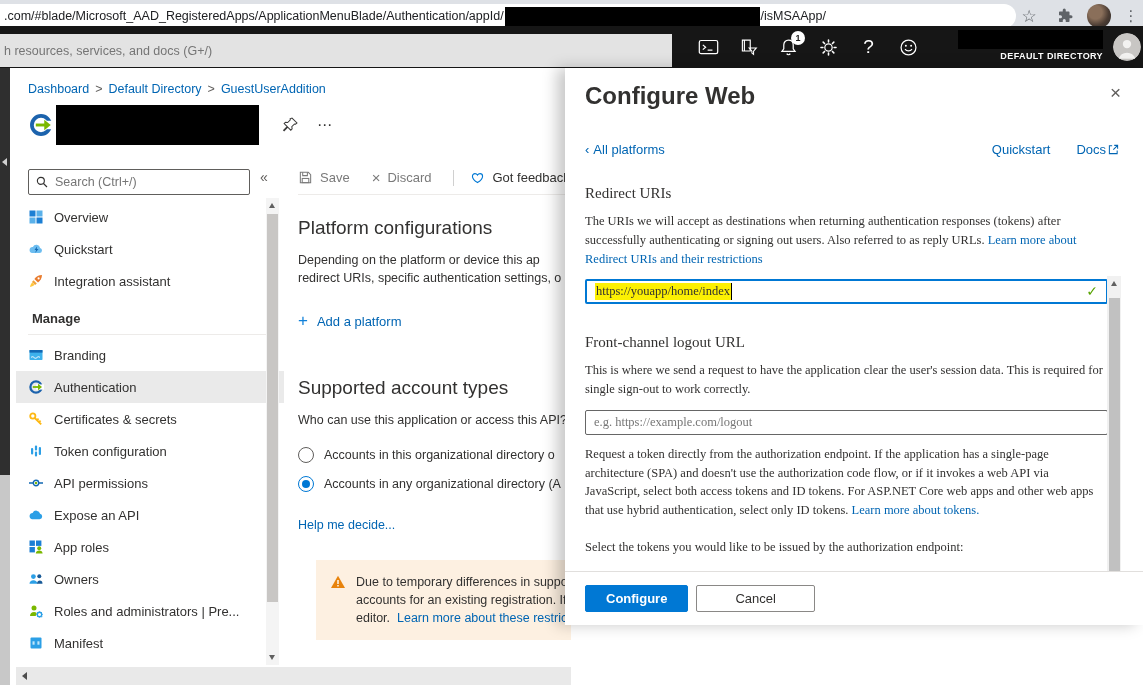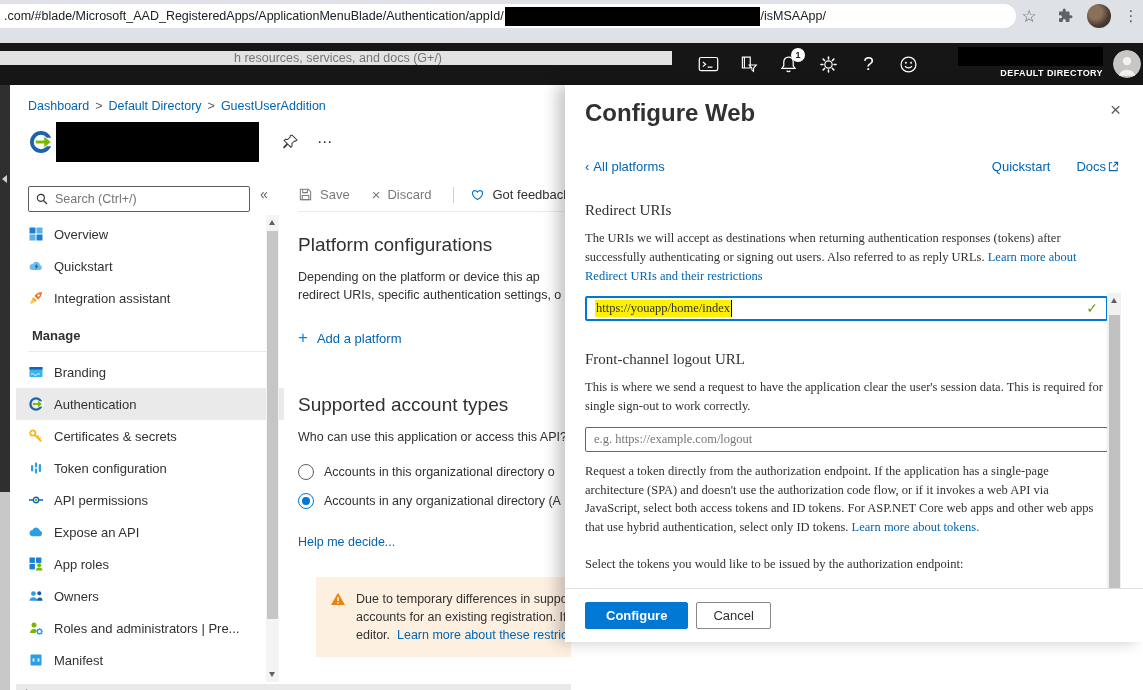--- a/index.html
+++ b/index.html
@@ -1,39 +1,39 @@
 <!DOCTYPE html>
 <html><head>
 <meta charset="utf-8">
 <style>
   * { margin:0; padding:0; box-sizing:border-box; }
   html,body { width:1143px; height:690px; overflow:hidden; background:#fff;
     font-family:"Liberation Sans","DejaVu Sans",sans-serif; color:#323130; }
 
   
-  .browser-bar { position:relative; height:43px; background:#dee1e6; }
+  .browser-bar { position:relative; height:26px; background:#dee1e6; }
   .address-pill { position:absolute; left:-14px; top:4px; width:1030px; height:24px;
     background:#fff; border-radius:13px; display:flex; align-items:center; padding-left:18px;
     font-size:12.5px; color:#202124; white-space:nowrap; overflow:hidden; }
   .redact { display:inline-block; background:#000; vertical-align:middle; }
   .url-redact { width:255px; height:19px; margin:0 1px; }
   .browser-ico { position:absolute; top:3px; width:26px; height:26px; display:flex;
     align-items:center; justify-content:center; color:#5f6368; font-size:17px; }
   .b-star { left:1016px; }
   .b-puzzle { left:1052px; }
   .b-avatar { left:1086px; }
   .b-avatar .ph { width:24px; height:24px; border-radius:50%;
     background:radial-gradient(circle at 35% 35%, #8a6f5a 0 30%, #4b3c33 60%, #262626 100%); }
   .b-dots { left:1118px; font-size:15px; }
 
   
   .azure-bar { position:relative; height:42px; background:#161616; }
-  .az-search { position:absolute; left:0; top:8px; width:672px; height:14px; background:#e3e3e3;
+  .az-search { position:absolute; left:0; top:8px; width:672px; height:33px; background:#e3e3e3;
     border:none; outline:none; font-size:12.5px; color:#1b1b1b; padding-left:4px;
-    font-family:inherit;text-align:center; }
+    font-family:inherit; }
   .az-icons { position:absolute; left:697px; top:0; height:42px; display:flex; align-items:center; gap:17px; }
   .az-ico { position:relative; width:23px; height:23px; display:flex; align-items:center;
     justify-content:center; color:#fff; font-size:16px; cursor:pointer; }
   .az-ico svg { width:21px; height:21px; }
   .bell-badge { position:absolute; top:-5px; right:-5px; width:14px; height:14px; border-radius:50%;
     background:#fff; color:#1b1b1b; font-size:9px; font-weight:bold; display:flex;
     align-items:center; justify-content:center; }
   .az-account { position:absolute; right:4px; top:4px; text-align:right; }
   .acct-redact { width:145px; height:19px; }
   .acct-dir { color:#fff; font-size:9px; font-weight:bold; letter-spacing:.4px; margin-top:2px; }
@@ -154,21 +154,21 @@
   .text-input::placeholder { color:#767676; }
 
   .p-vscroll { position:absolute; right:22px; top:119px; width:14px; height:437px; background:#f1f1f1; }
   .p-vscroll .thumb { position:absolute; left:1.5px; width:11px; background:#c1c1c1; top:22px; height:342px; }
   .p-vscroll .tri-up { left:3.5px; }
 
   .panel-foot { flex:none; border-top:1px solid #e1dfdd; padding:13px 20px; display:flex; gap:8px; }
   .btn-primary { background:#0078d4; color:#fff; border:1px solid #0078d4; font-size:13px; font-weight:600;
     padding:5px 20px; border-radius:2px; cursor:pointer; font-family:inherit; }
   .btn-secondary { background:#fff; color:#323130; border:1px solid #8a8886; font-size:13px;
-    padding:5px 16px; border-radius:2px; cursor:pointer; font-family:inherit; }
+    padding:5px 38px; border-radius:2px; cursor:pointer; font-family:inherit; }
 </style>
 </head>
 <body>
 
 <div class="browser-bar">
   <div class="address-pill">
     <span>.com/#blade/Microsoft_AAD_RegisteredApps/ApplicationMenuBlade/Authentication/appId/</span>
       <span class="redact url-redact"></span>
       <span>/isMSAApp/</span>
   </div>

